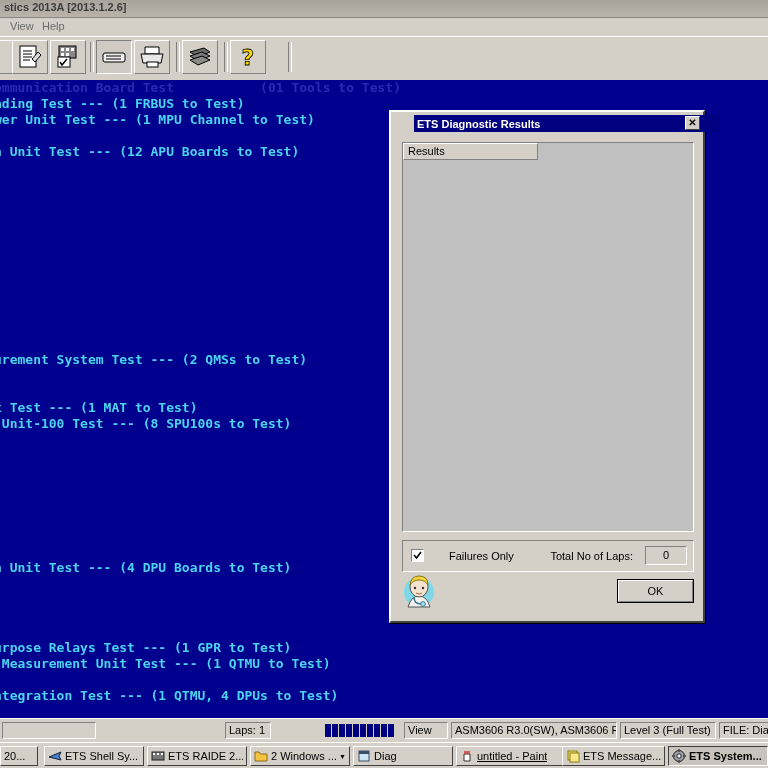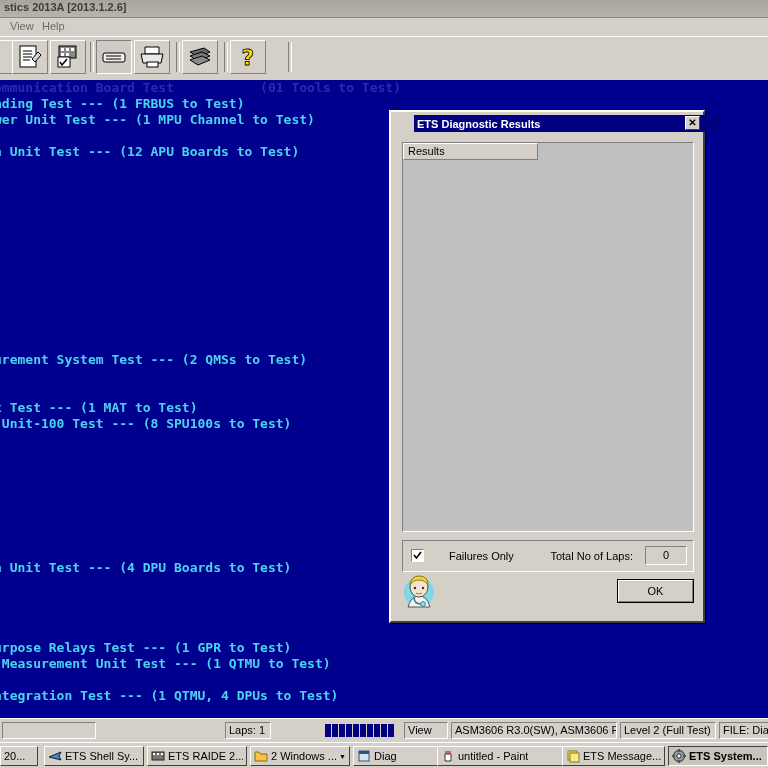--- a/index.html
+++ b/index.html
@@ -301,21 +301,21 @@
       <i></i>
       <i></i>
       <i></i>
       <i></i>
       <i></i>
       <i></i>
       <i></i>
     </div>
   <div class="sb-pane" style="left:404px;width:44px;">View</div>
   <div class="sb-pane" style="left:451px;width:166px;">ASM3606 R3.0(SW), ASM3606 R3.0(HW)</div>
-  <div class="sb-pane" style="left:620px;width:96px;">Level 2 (Full Test)</div>
+  <div class="sb-pane" style="left:620px;width:96px;">Level 3 (Full Test)</div>
   <div class="sb-pane" style="left:719px;width:60px;">FILE: Diag</div>
 </div>
 
 <div id="taskbar">
     <div class="tk" style="left: 0px; width: 38px;">
       <span class="lbl">20...</span>
     </div>
     <div class="tk" style="left: 44px; width: 100px;">
       <span class="tk-ico"><svg width="14" height="14" viewBox="0 0 14 14">
           <path d="M1 8 L13 3 L11 7 L13 11 Z" fill="#4a7fd0" stroke="#123"></path>
@@ -338,21 +338,21 @@
       <span class="lbl">2 Windows ...</span>
       <span class="arrow">▼</span>
     </div>
     <div class="tk" style="left: 353px; width: 100px;">
       <span class="tk-ico"><svg width="14" height="14" viewBox="0 0 14 14">
           <rect x="2" y="2" width="10" height="10" fill="#cfe4f5" stroke="#36506a"></rect>
           <rect x="2" y="2" width="10" height="3" fill="#36506a"></rect>
         </svg></span>
       <span class="lbl">Diag</span>
     </div>
-    <div class="tk" style="left: 437px; width: 126px;">
+    <div class="tk" style="left: 456px; width: 126px; text-decoration: underline;">
       <span class="tk-ico"><svg width="14" height="14" viewBox="0 0 14 14">
           <path d="M4 12 L4 5 L10 5 L10 12 Z" fill="#fff" stroke="#333"></path>
           <path d="M5 5 L5 2 M7 5 L7 2 M9 5 L9 2" stroke="#c33" stroke-width="1.4"></path>
         </svg></span>
       <span class="lbl">untitled - Paint</span>
     </div>
     <div class="tk" style="left: 562px; width: 103px;">
       <span class="tk-ico"><svg width="14" height="14" viewBox="0 0 14 14">
           <rect x="2" y="2" width="9" height="9" fill="#f6e05e" stroke="#8a7a14"></rect>
           <rect x="4" y="4" width="9" height="9" fill="#fae98a" stroke="#8a7a14"></rect>

